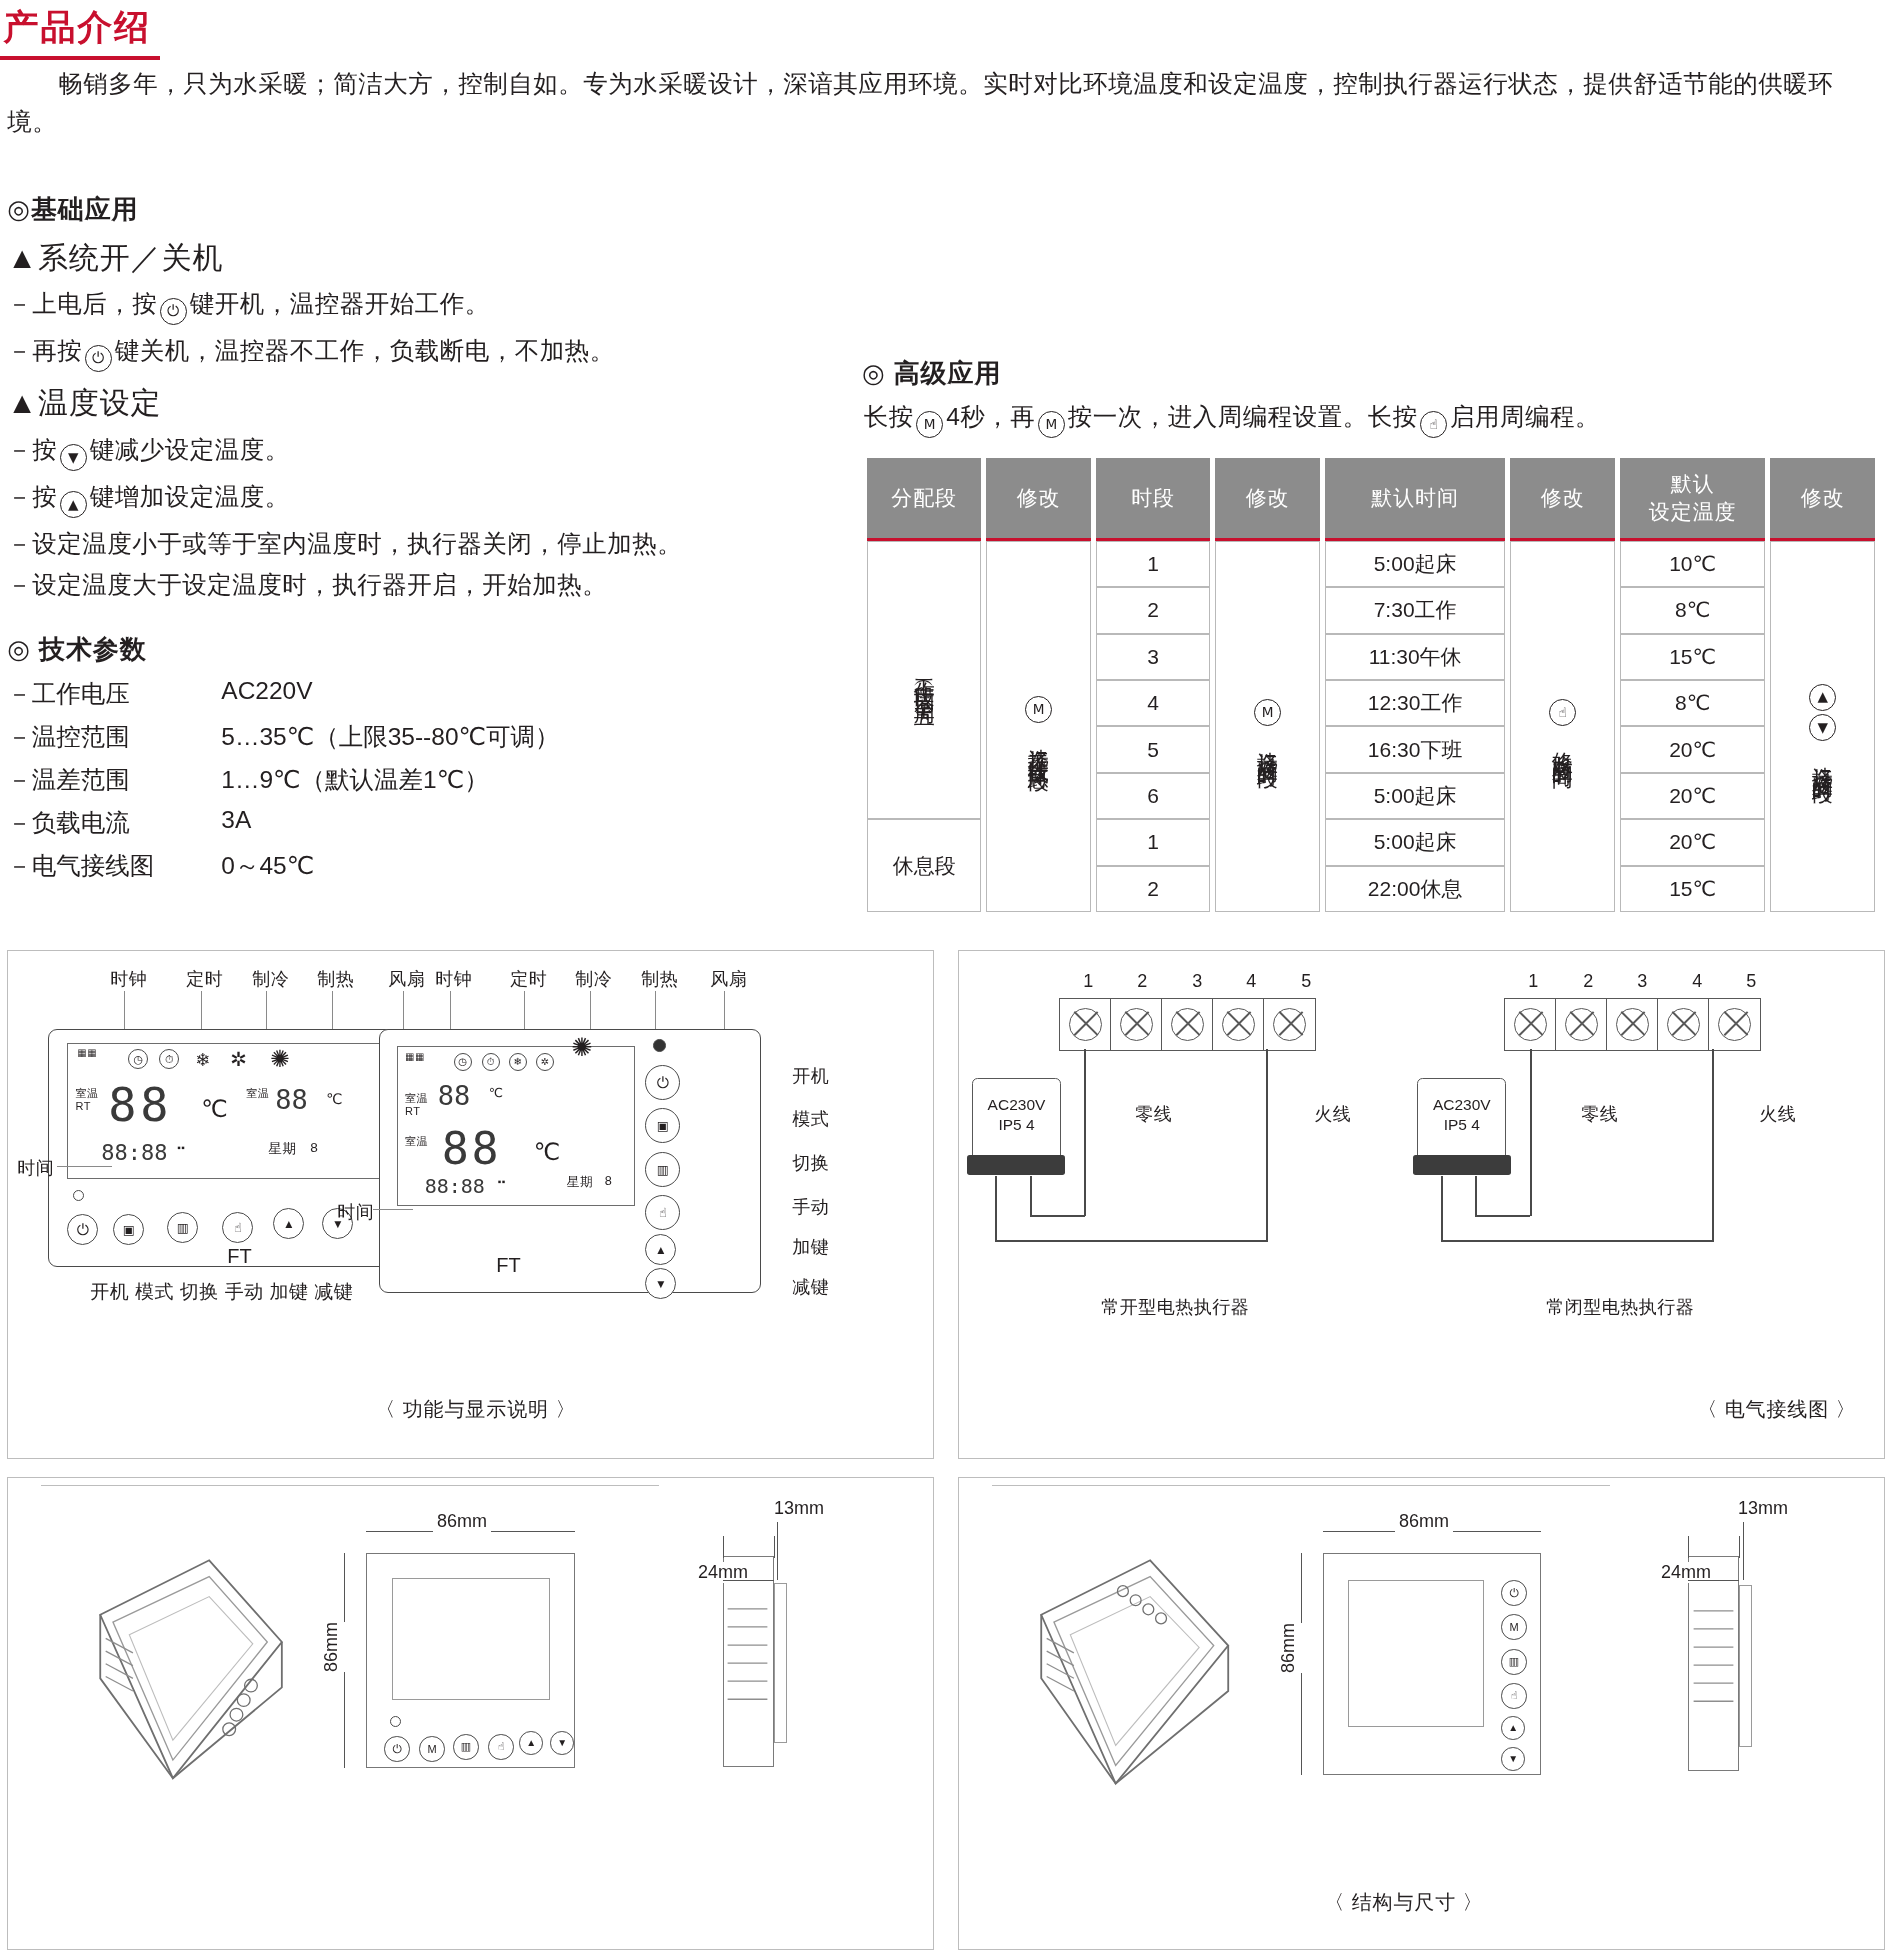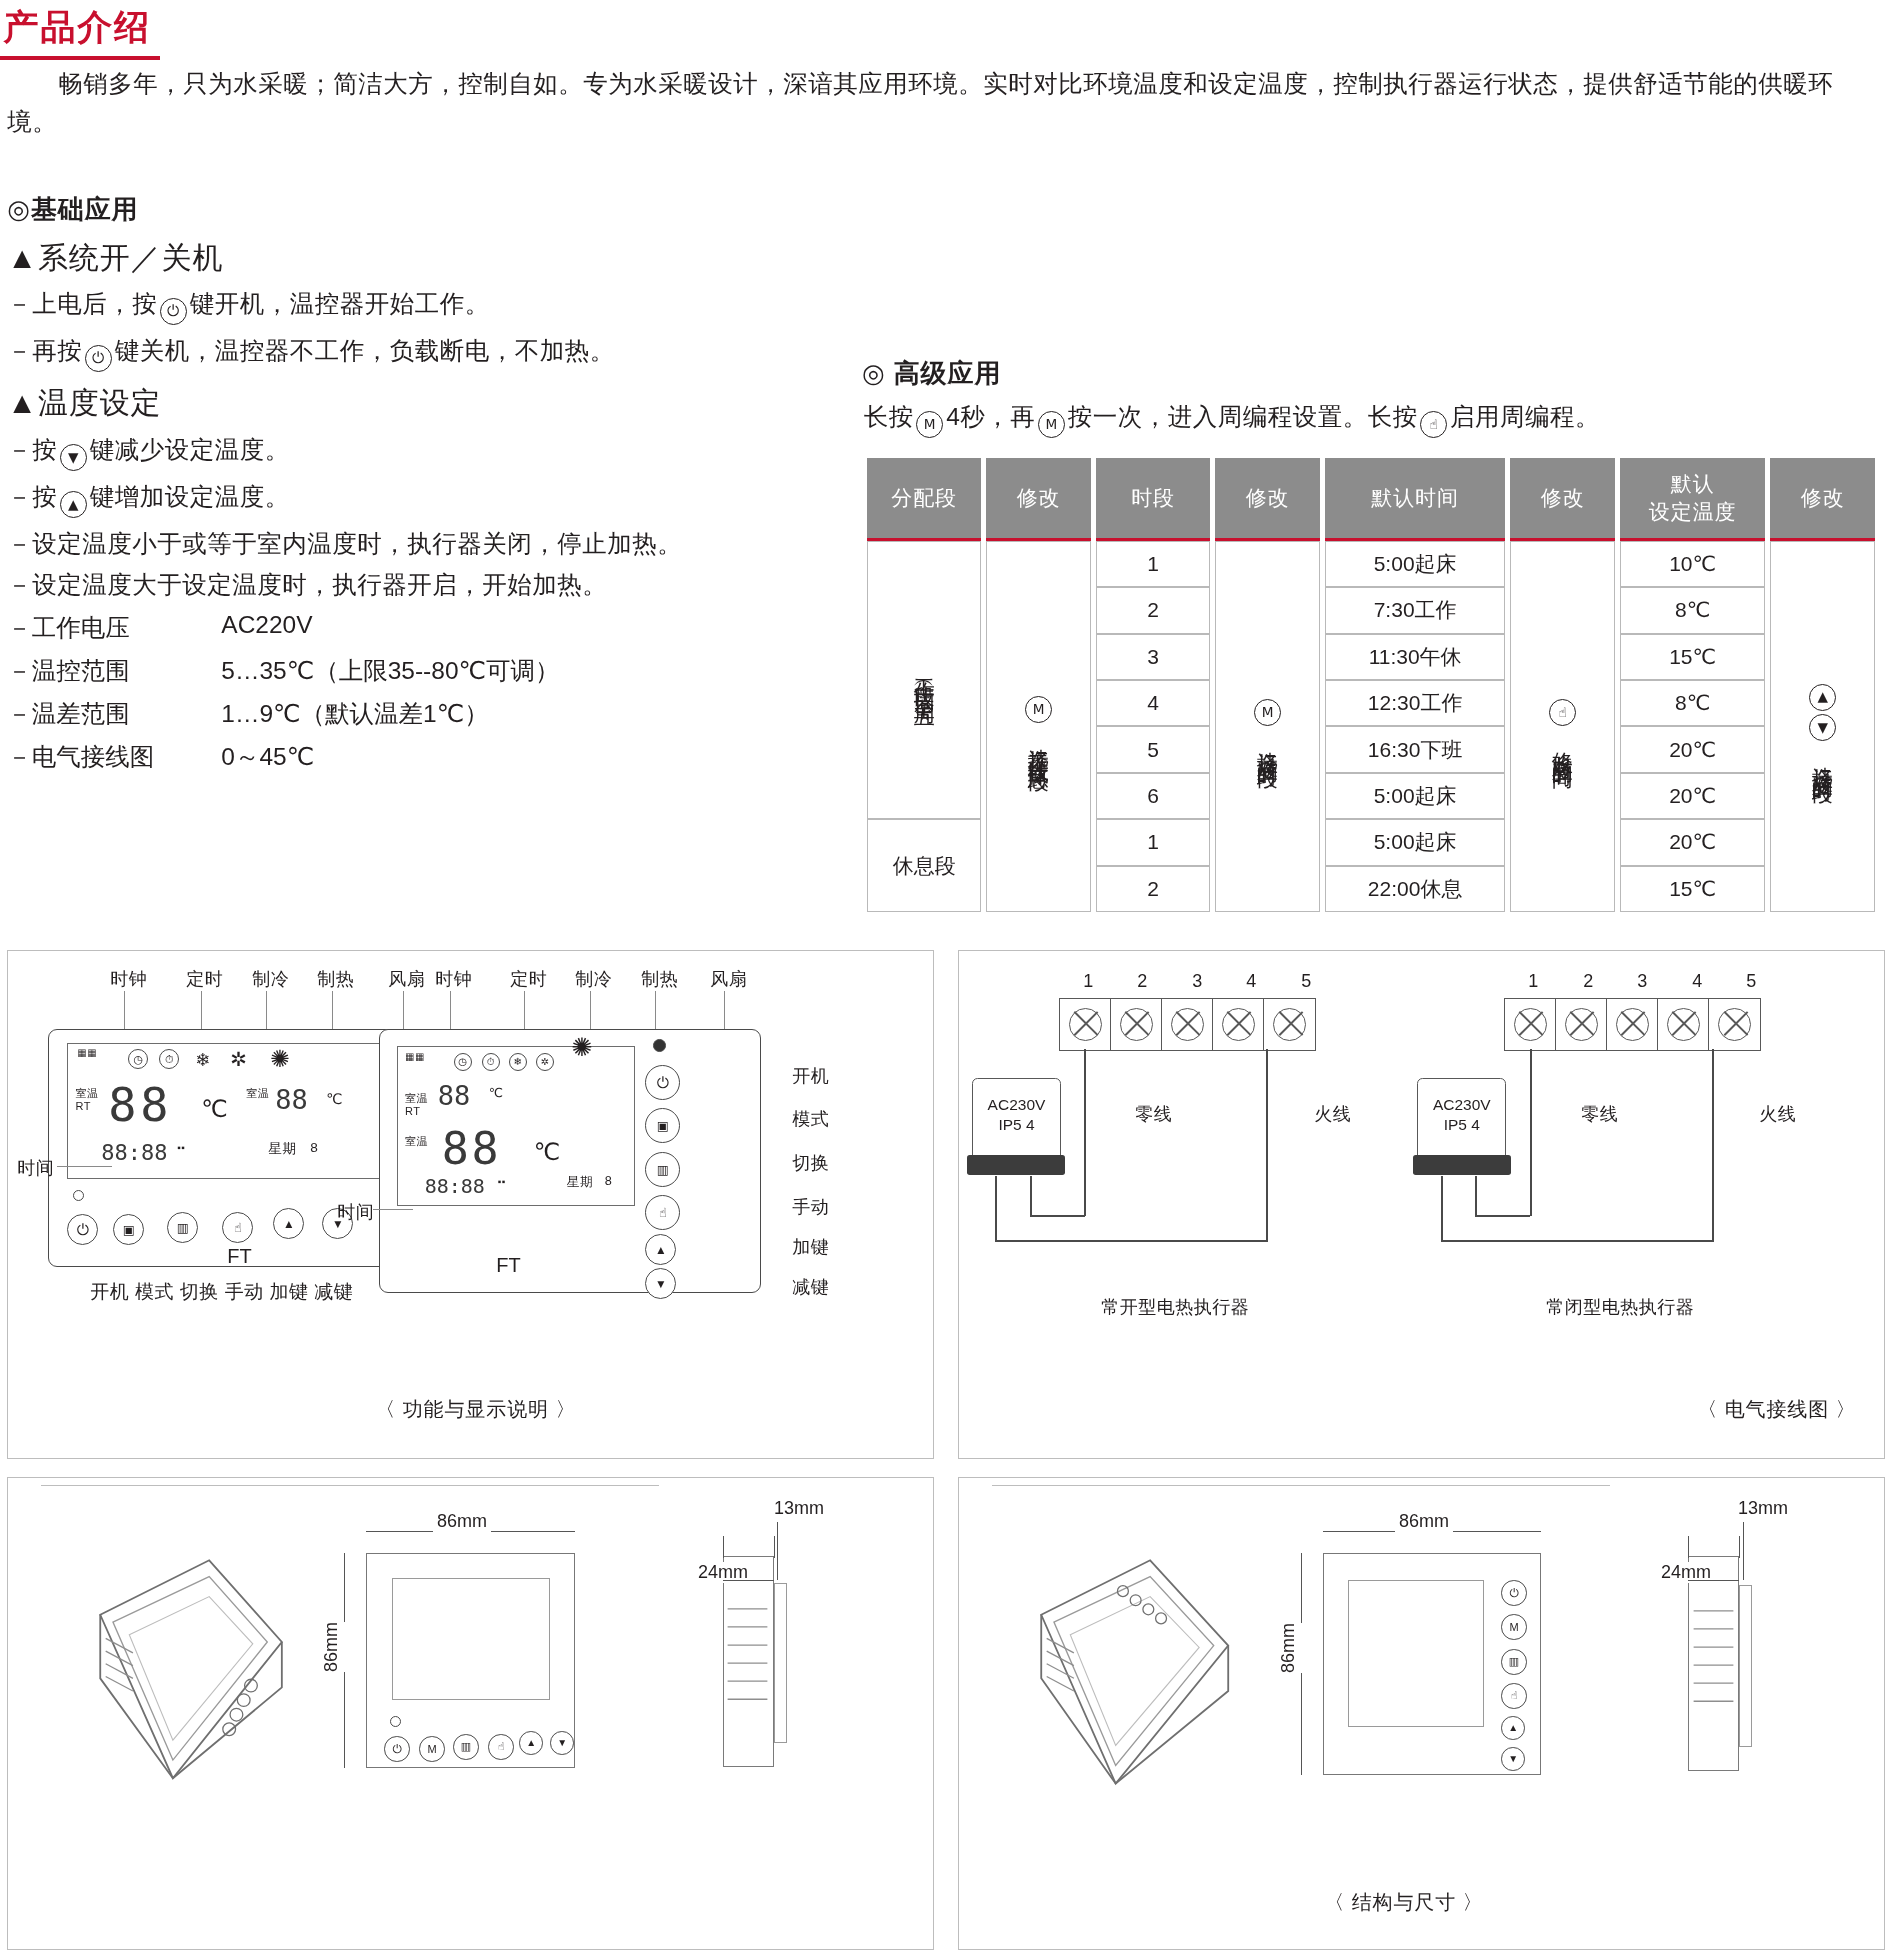--- a/index.html
+++ b/index.html
@@ -304,32 +304,37 @@
     <span>－按</span><span class="ibtn small">▼</span><span>键减少设定温度。</span>
   </div>
 
   <div class="line">
     <span>－按</span><span class="ibtn small">▲</span><span>键增加设定温度。</span>
   </div>
 
   <div class="line">－设定温度小于或等于室内温度时，执行器关闭，停止加热。</div>
   <div class="line">－设定温度大于设定温度时，执行器开启，开始加热。</div>
 
+  <div class="sec-head" style="margin-top:31px;">◎ 技术参数</div>
 
   <div class="spec-row">
     <span class="k">－工作电压</span>
     <span class="v">AC220V</span>
   </div>
   <div class="spec-row">
     <span class="k">－温控范围</span>
     <span class="v">5…35℃（上限35--80℃可调）</span>
   </div>
   <div class="spec-row">
     <span class="k">－温差范围</span>
     <span class="v">1…9℃（默认温差1℃）</span>
+  </div>
+  <div class="spec-row">
+    <span class="k">－负载电流</span>
+    <span class="v">3A</span>
   </div>
   <div class="spec-row">
     <span class="k">－电气接线图</span>
     <span class="v">0～45℃</span>
   </div>
 </div>
 
 <div class="right-col">
   <div class="sec-head">◎ 高级应用</div>
   <div class="adv-note">

